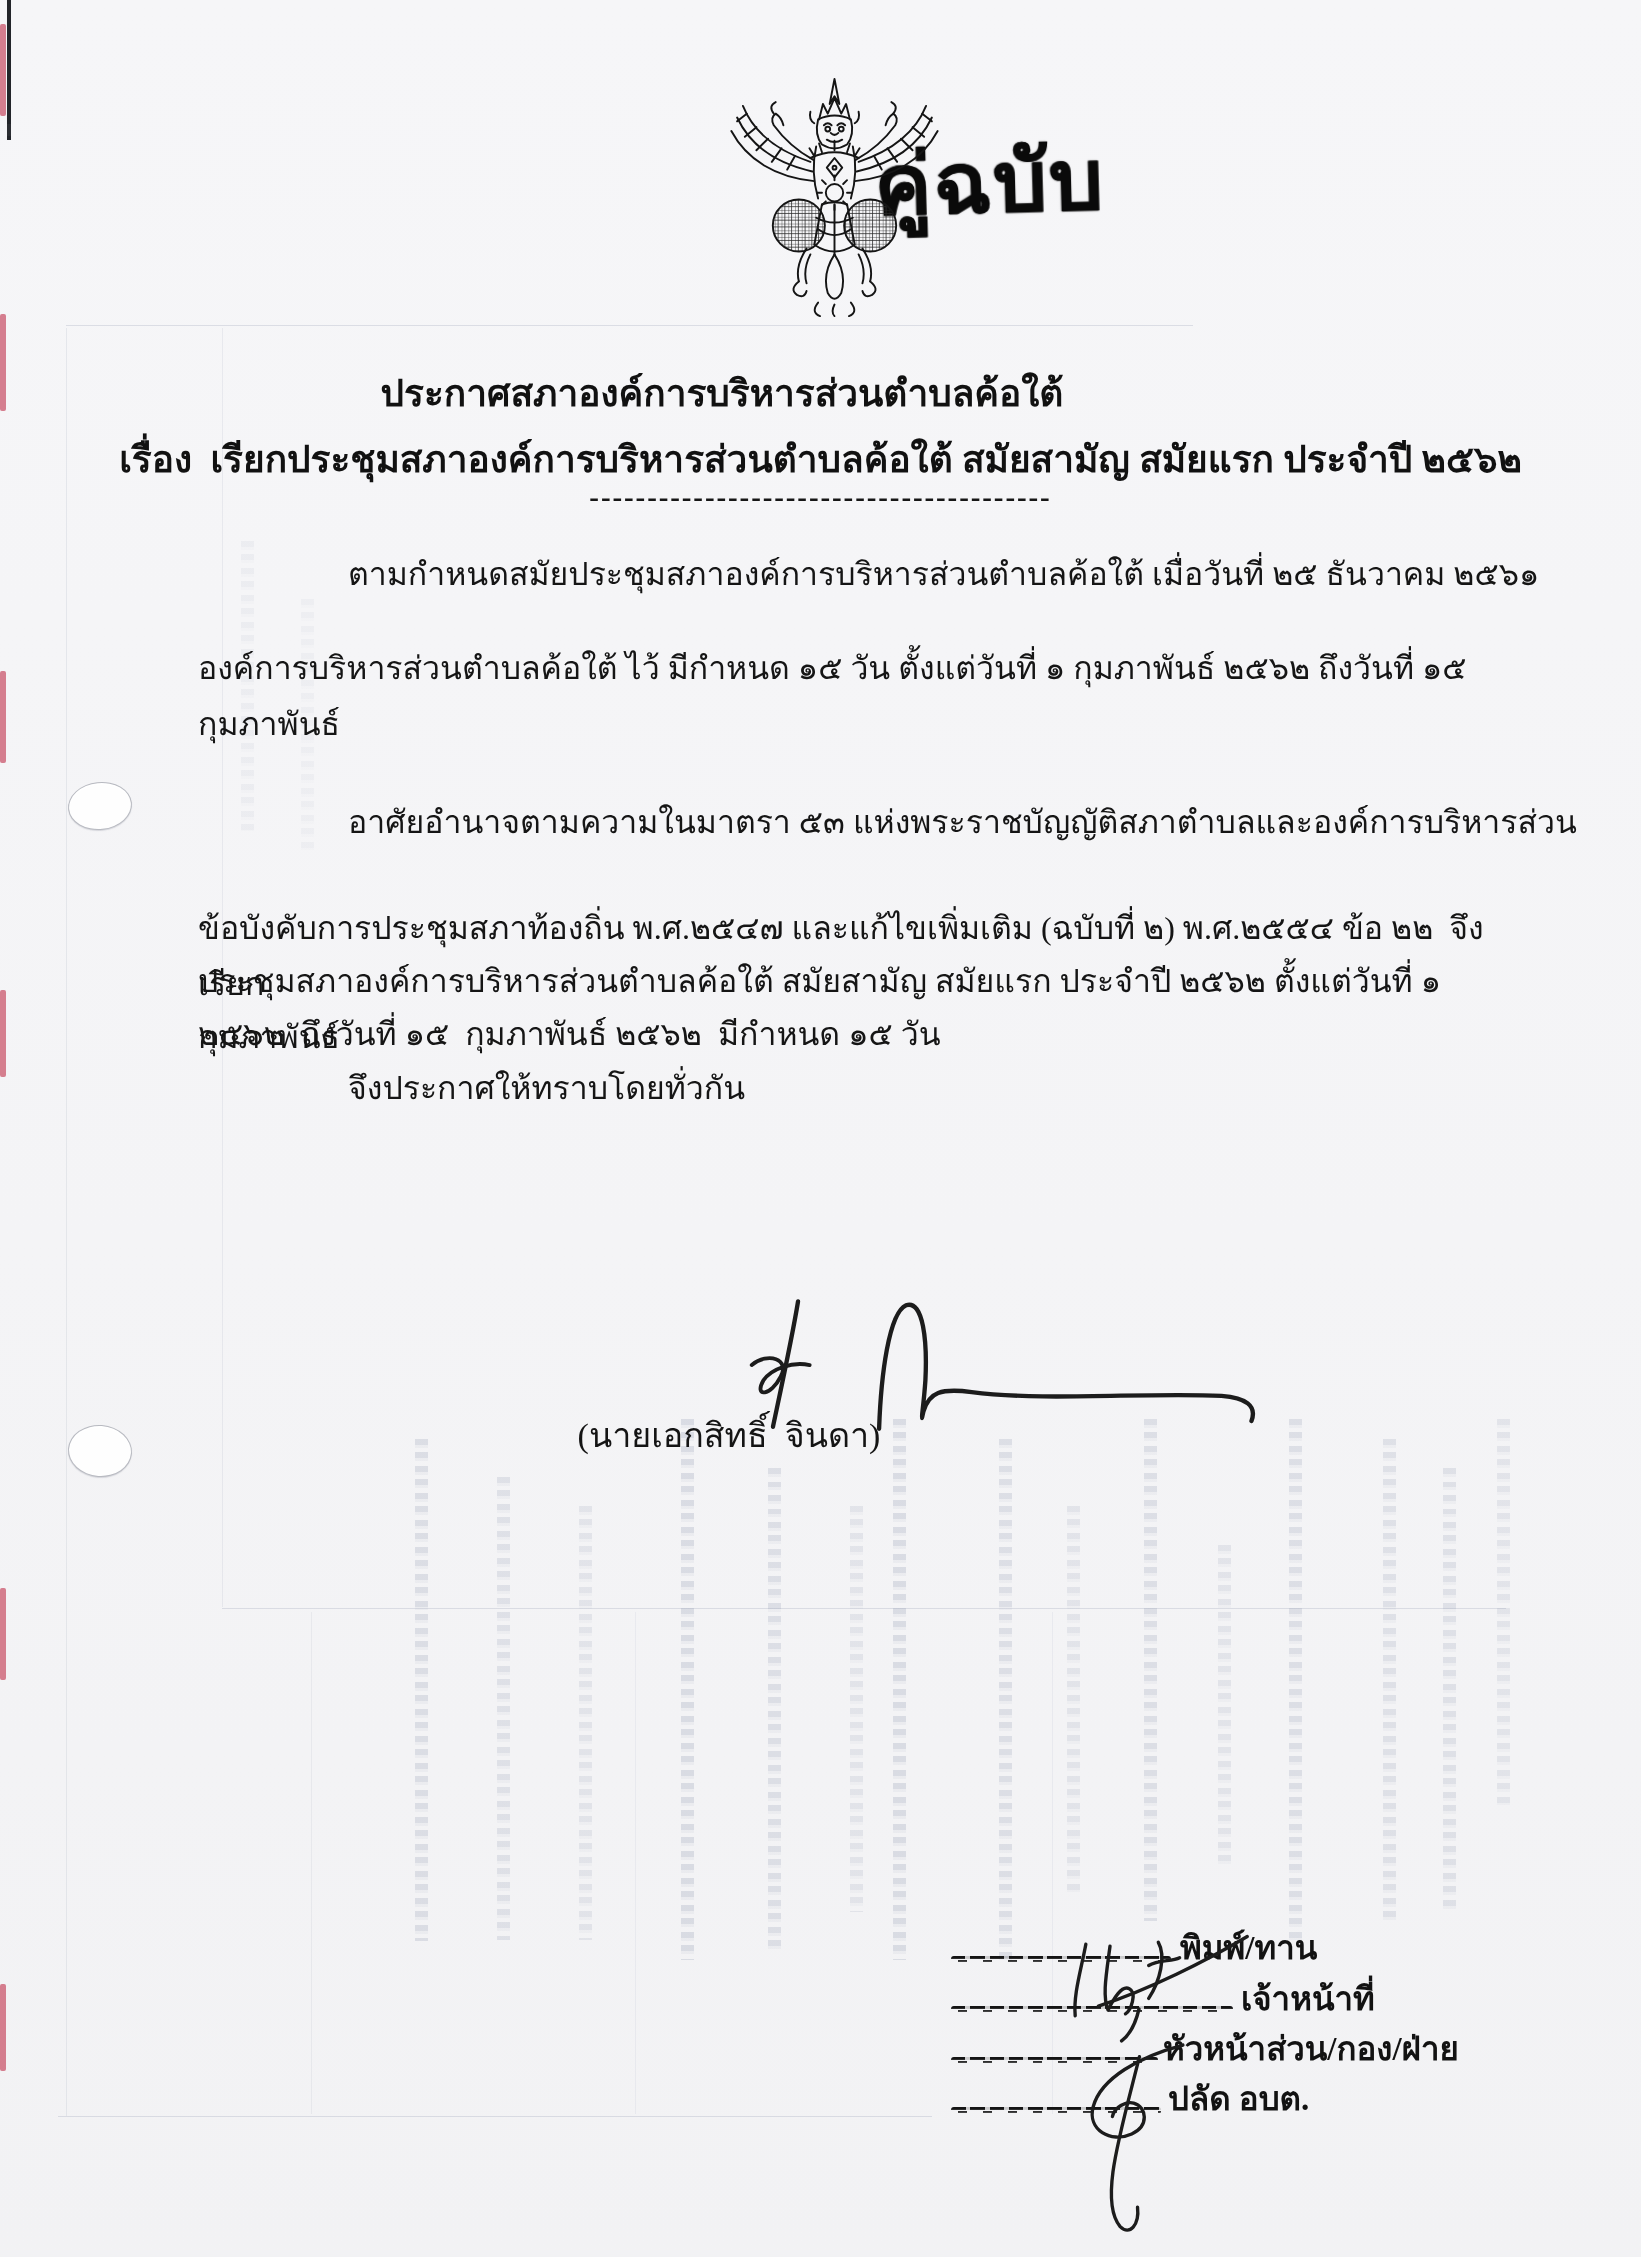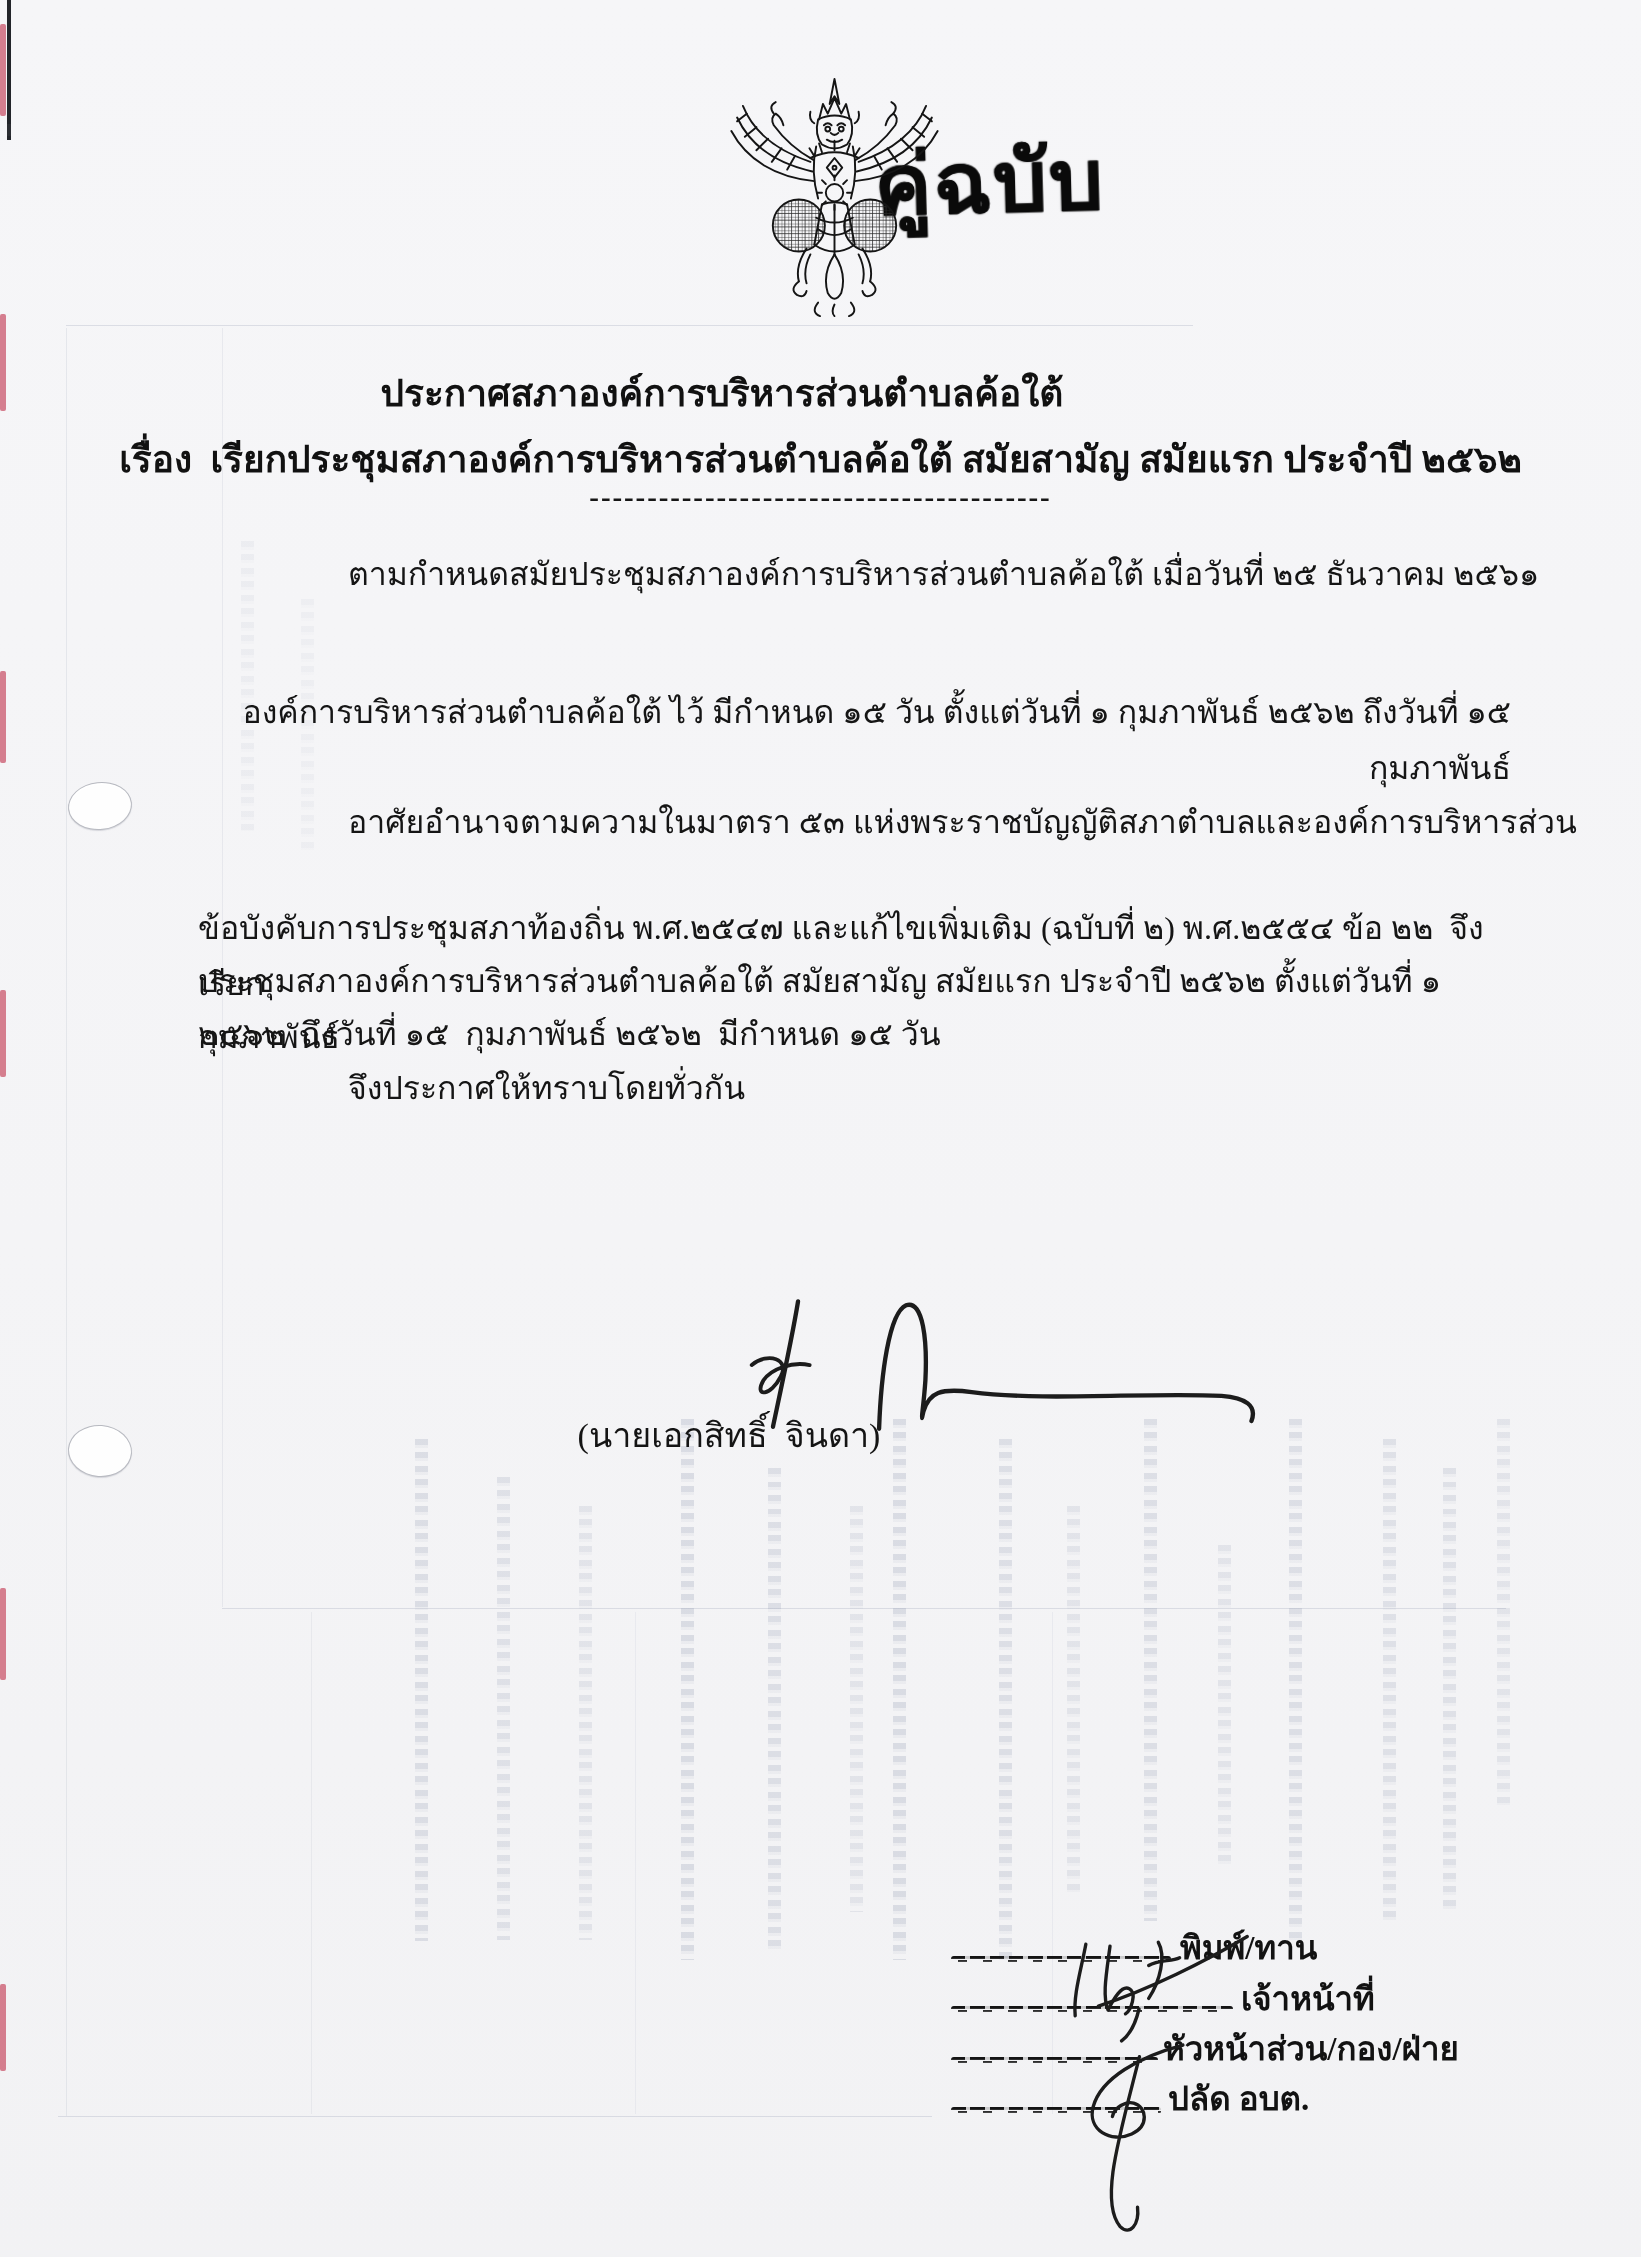--- a/index.html
+++ b/index.html
@@ -143,21 +143,21 @@
       <path d="M162 214 q10 8 2 14 q-8 4 -10 -4"></path>
       <path d="M108 236 q-8 10 2 14 M142 236 q8 10 -2 14 M125 238 q-4 8 0 12"></path>
     </g>
   </svg>
 
   <div class="doc-title t">ประกาศสภาองค์การบริหารส่วนตำบลค้อใต้</div>
   <div class="doc-subject t">เรื่อง  เรียกประชุมสภาองค์การบริหารส่วนตำบลค้อใต้ สมัยสามัญ สมัยแรก ประจำปี ๒๕๖๒</div>
   <div class="separator t">----------------------------------------</div>
 
   <div class="bline indent t" style="top:546px;">ตามกำหนดสมัยประชุมสภาองค์การบริหารส่วนตำบลค้อใต้ เมื่อวันที่ ๒๕ ธันวาคม ๒๕๖๑</div>
-  <div class="bline t" style="top:684px;text-align:right;">องค์การบริหารส่วนตำบลค้อใต้ ไว้ มีกำหนด ๑๕ วัน ตั้งแต่วันที่ ๑ กุมภาพันธ์ ๒๕๖๒ ถึงวันที่ ๑๕ กุมภาพันธ์</div>
+  <div class="bline t" style="top:640px;">องค์การบริหารส่วนตำบลค้อใต้ ไว้ มีกำหนด ๑๕ วัน ตั้งแต่วันที่ ๑ กุมภาพันธ์ ๒๕๖๒ ถึงวันที่ ๑๕ กุมภาพันธ์</div>
 
   <div class="bline indent t" style="top:794px;">อาศัยอำนาจตามความในมาตรา ๕๓ แห่งพระราชบัญญัติสภาตำบลและองค์การบริหารส่วน</div>
   <div class="bline t" style="top:900px;">ข้อบังคับการประชุมสภาท้องถิ่น พ.ศ.๒๕๔๗ และแก้ไขเพิ่มเติม (ฉบับที่ ๒) พ.ศ.๒๕๕๔ ข้อ ๒๒  จึงเรียก</div>
   <div class="bline t" style="top:953px;">ประชุมสภาองค์การบริหารส่วนตำบลค้อใต้ สมัยสามัญ สมัยแรก ประจำปี ๒๕๖๒ ตั้งแต่วันที่ ๑ กุมภาพันธ์</div>
   <div class="bline t" style="top:1006px;">๒๕๖๒  ถึงวันที่ ๑๕  กุมภาพันธ์ ๒๕๖๒  มีกำหนด ๑๕ วัน</div>
 
   <div class="bline indent t" style="top:1060px;">จึงประกาศให้ทราบโดยทั่วกัน</div>
 
   <svg class="abs sig" style="left:734px;top:1284px;" width="541" height="164" viewBox="0 0 560 170">
     <path d="M66 18 C60 55 48 110 40 148" stroke-width="4.5"></path>

